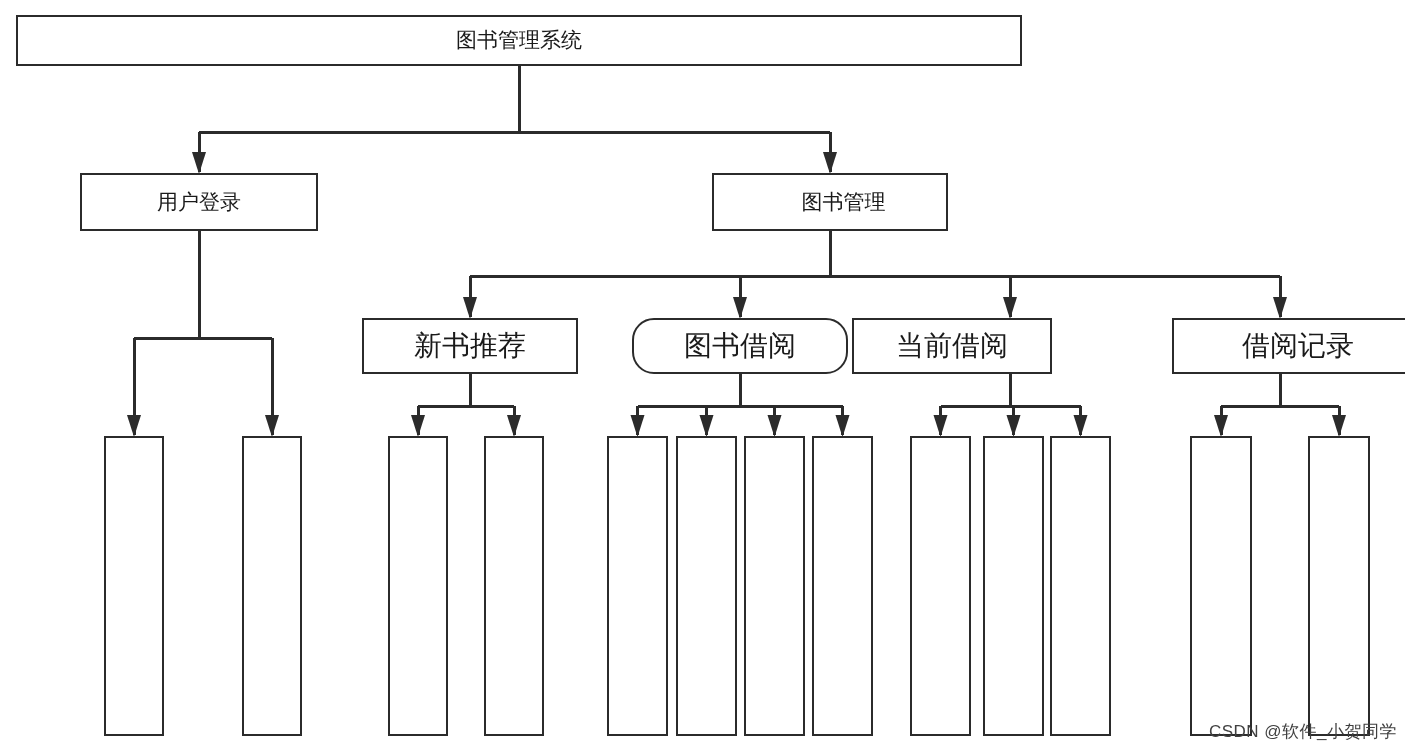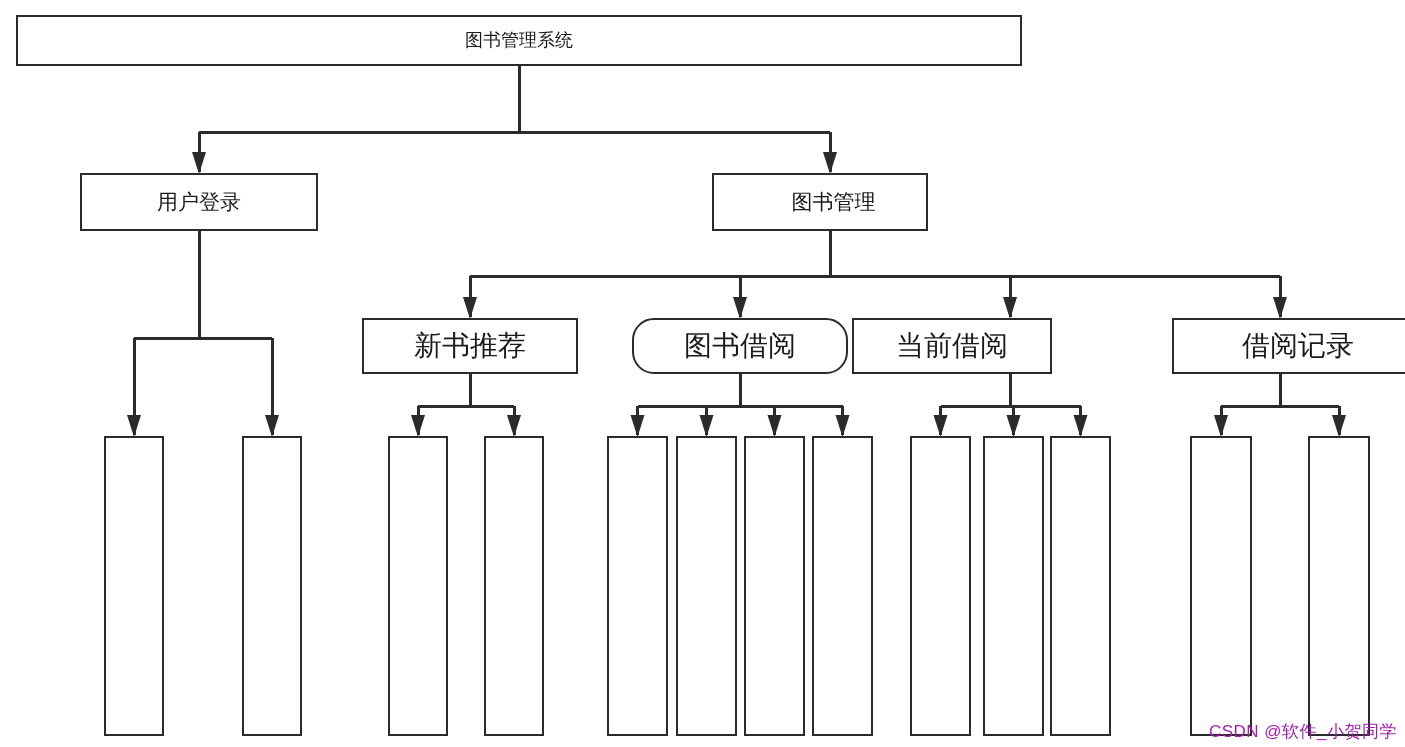--- a/index.html
+++ b/index.html
@@ -30,21 +30,21 @@
     position: absolute;
     box-sizing: border-box;
     background: #ffffff;
     border: 2px solid #2b2b2b;
     display: flex;
     align-items: center;
     justify-content: center;
     color: #1a1a1a;
     z-index: 2;
   }
-  .node.root  { font-size: 18px; }
+  .node.root  { font-size: 21px; }
   .node.lvl1  { font-size: 21px; }
   .node.lvl2  { font-size: 28px; }
   .node.leaf  { font-size: 20px; }
   .node-label {
     white-space: pre-line;
     text-align: center;
     line-height: 1.15;
   }
   .leaf .node-label {
     writing-mode: vertical-rl;
@@ -53,21 +53,21 @@
     line-height: 1.02;
     letter-spacing: 1px;
     max-height: 282px;
     overflow: hidden;
   }
   #watermark {
     position: absolute;
     right: 8px;
     bottom: 4px;
     font-size: 17px;
-    color: #a21caf;
+    color: #404040;
     letter-spacing: 0.5px;
     z-index: 3;
     white-space: nowrap;
   }
 </style>
 </head>
 <body>
 
 <div id="canvas">
   <svg id="edges" viewBox="0 0 1405 747">
@@ -124,21 +124,21 @@
       <line x1="1339" y1="406" x2="1339" y2="435" stroke="#2b2b2b" stroke-width="3" shape-rendering="crispEdges"></line>
       <polygon points="1332,415 1346,415 1339,437" fill="#2b2b2b"></polygon>
     </svg>
   <div id="node-layer">
       <div class="node root" style="left: 16px; top: 15px; width: 1006px; height: 51px;">
         <span class="node-label">图书管理系统</span>
       </div>
       <div class="node lvl1" style="left: 80px; top: 173px; width: 238px; height: 58px;">
         <span class="node-label">用户登录</span>
       </div>
-      <div class="node lvl1" style="left: 712px; top: 173px; width: 216px; height: 58px; padding-left: 27px;">
+      <div class="node lvl1" style="left: 712px; top: 173px; width: 236px; height: 58px; padding-left: 27px;">
         <span class="node-label">图书管理</span>
       </div>
       <div class="node lvl2" style="left: 362px; top: 318px; width: 216px; height: 56px;">
         <span class="node-label">新书推荐</span>
       </div>
       <div class="node lvl2" style="left: 632px; top: 318px; width: 216px; height: 56px; border-radius: 22px;">
         <span class="node-label">图书借阅</span>
       </div>
       <div class="node lvl2" style="left: 852px; top: 318px; width: 200px; height: 56px;">
         <span class="node-label">当前借阅</span>

